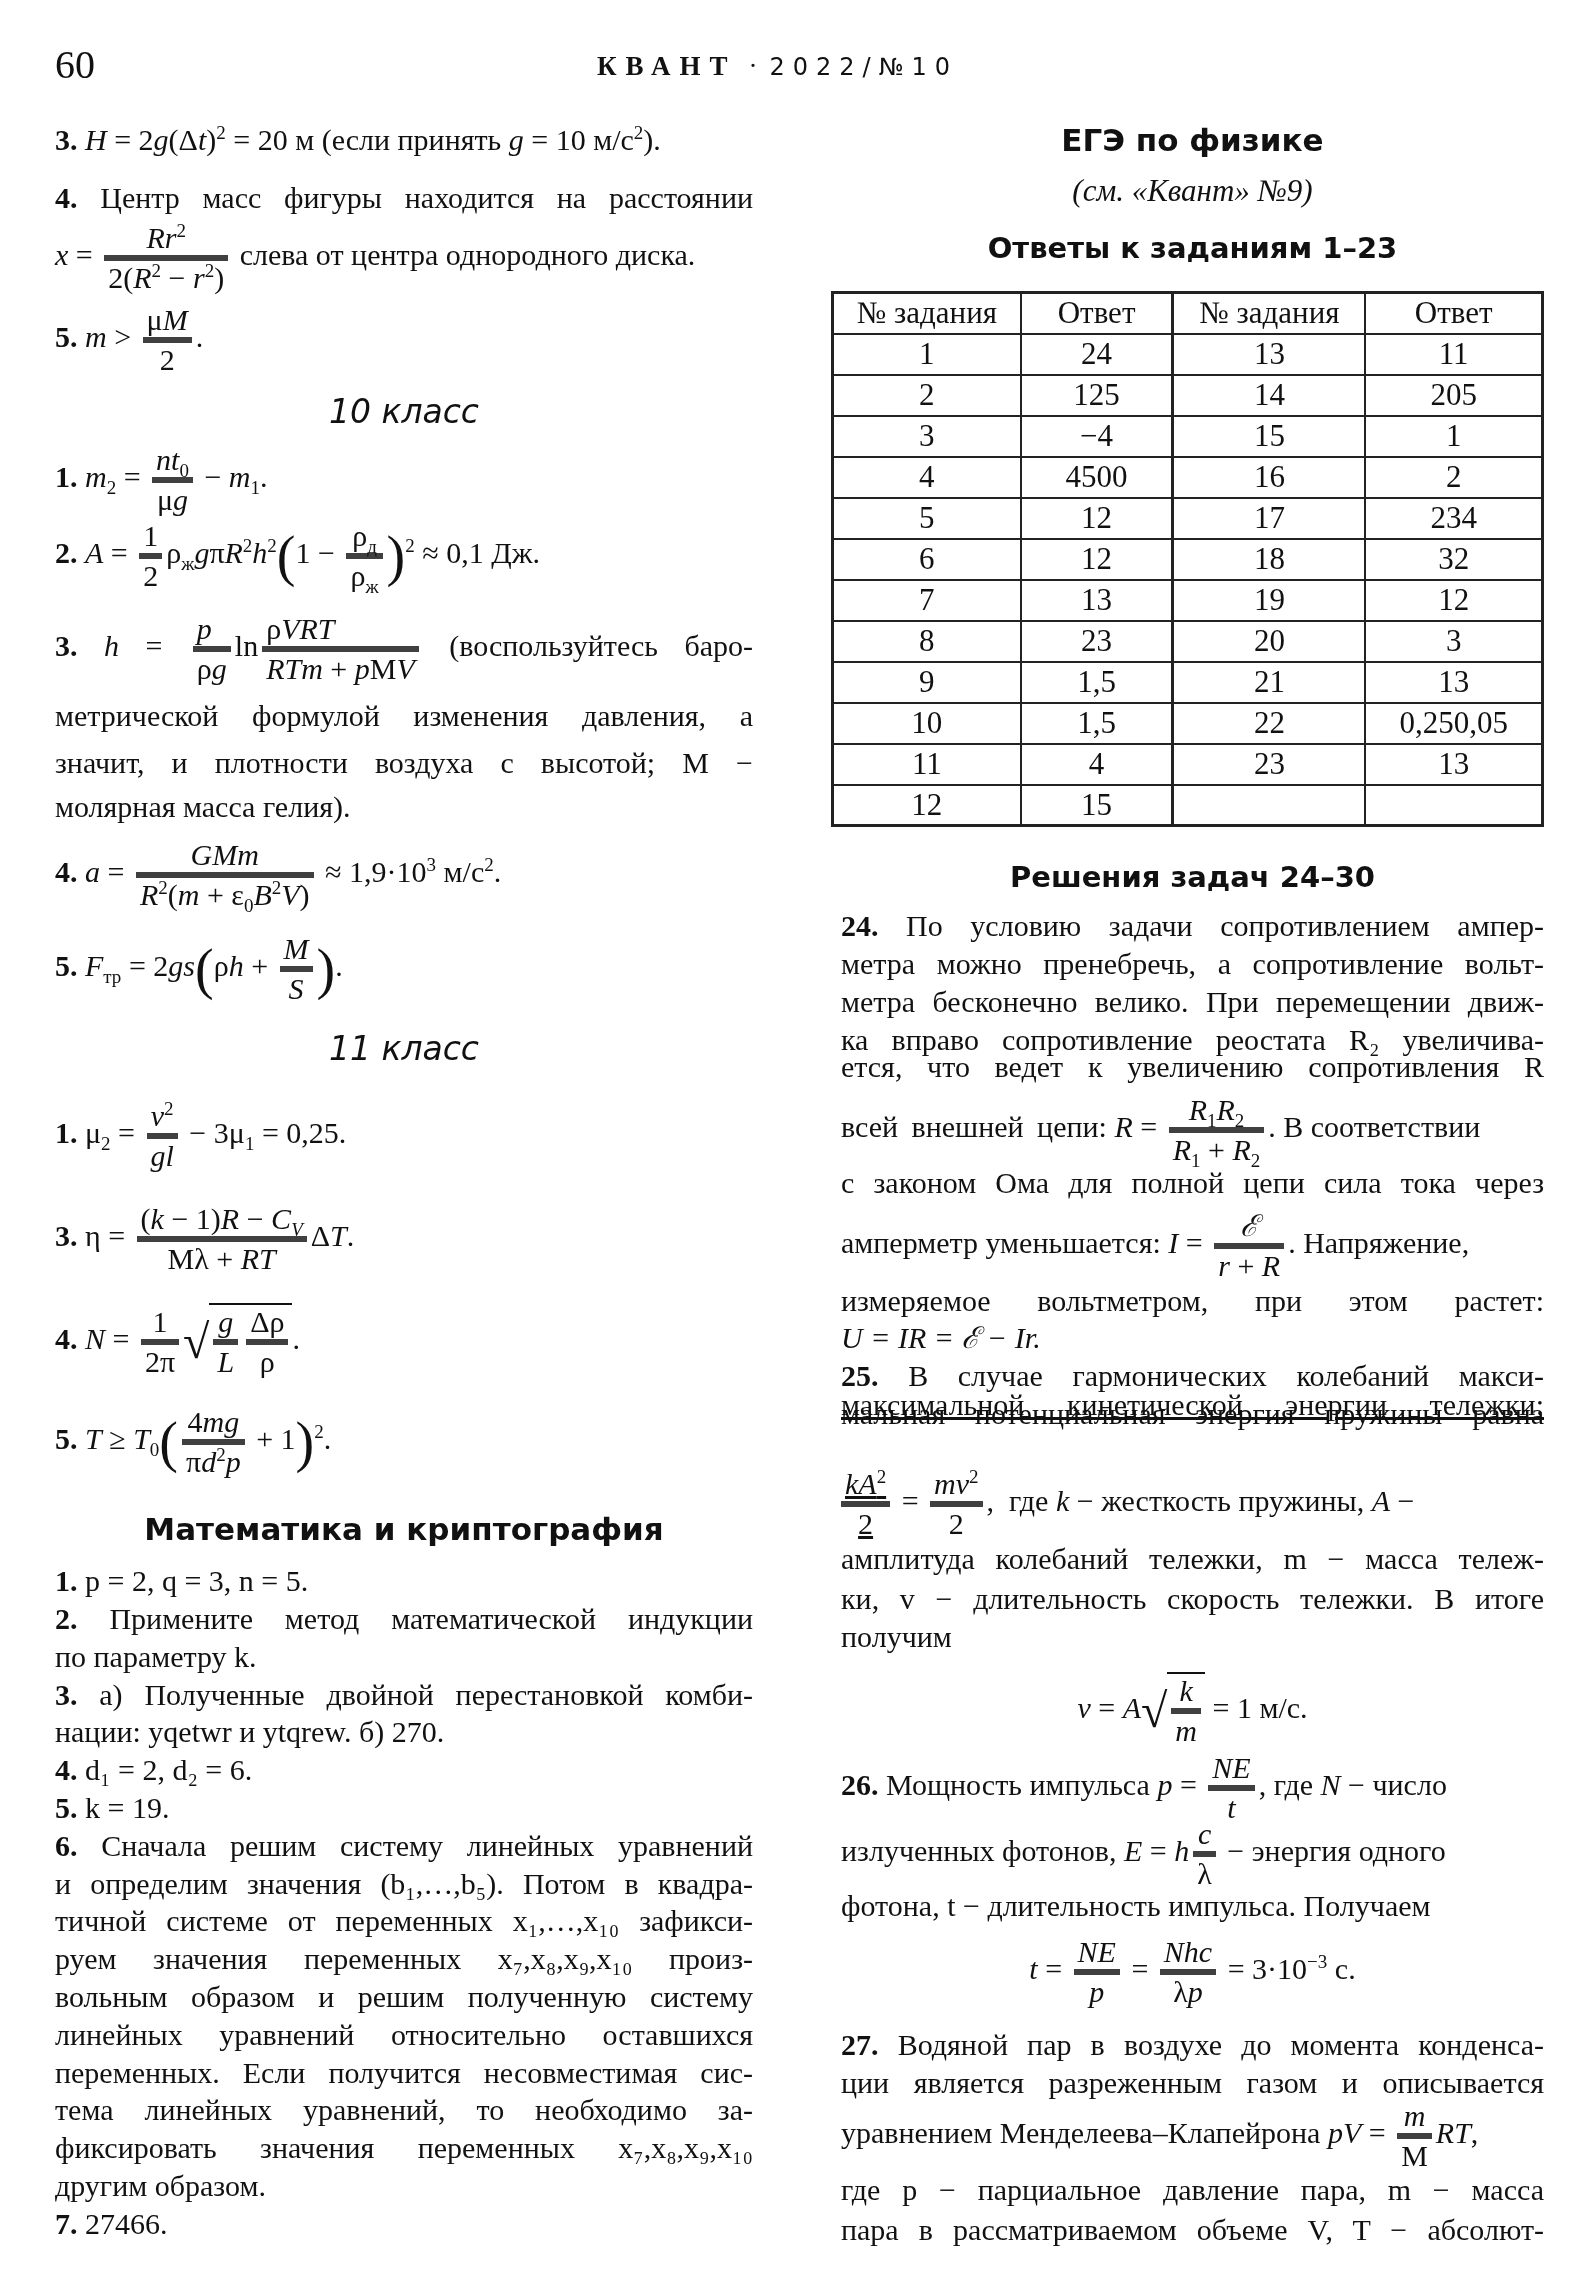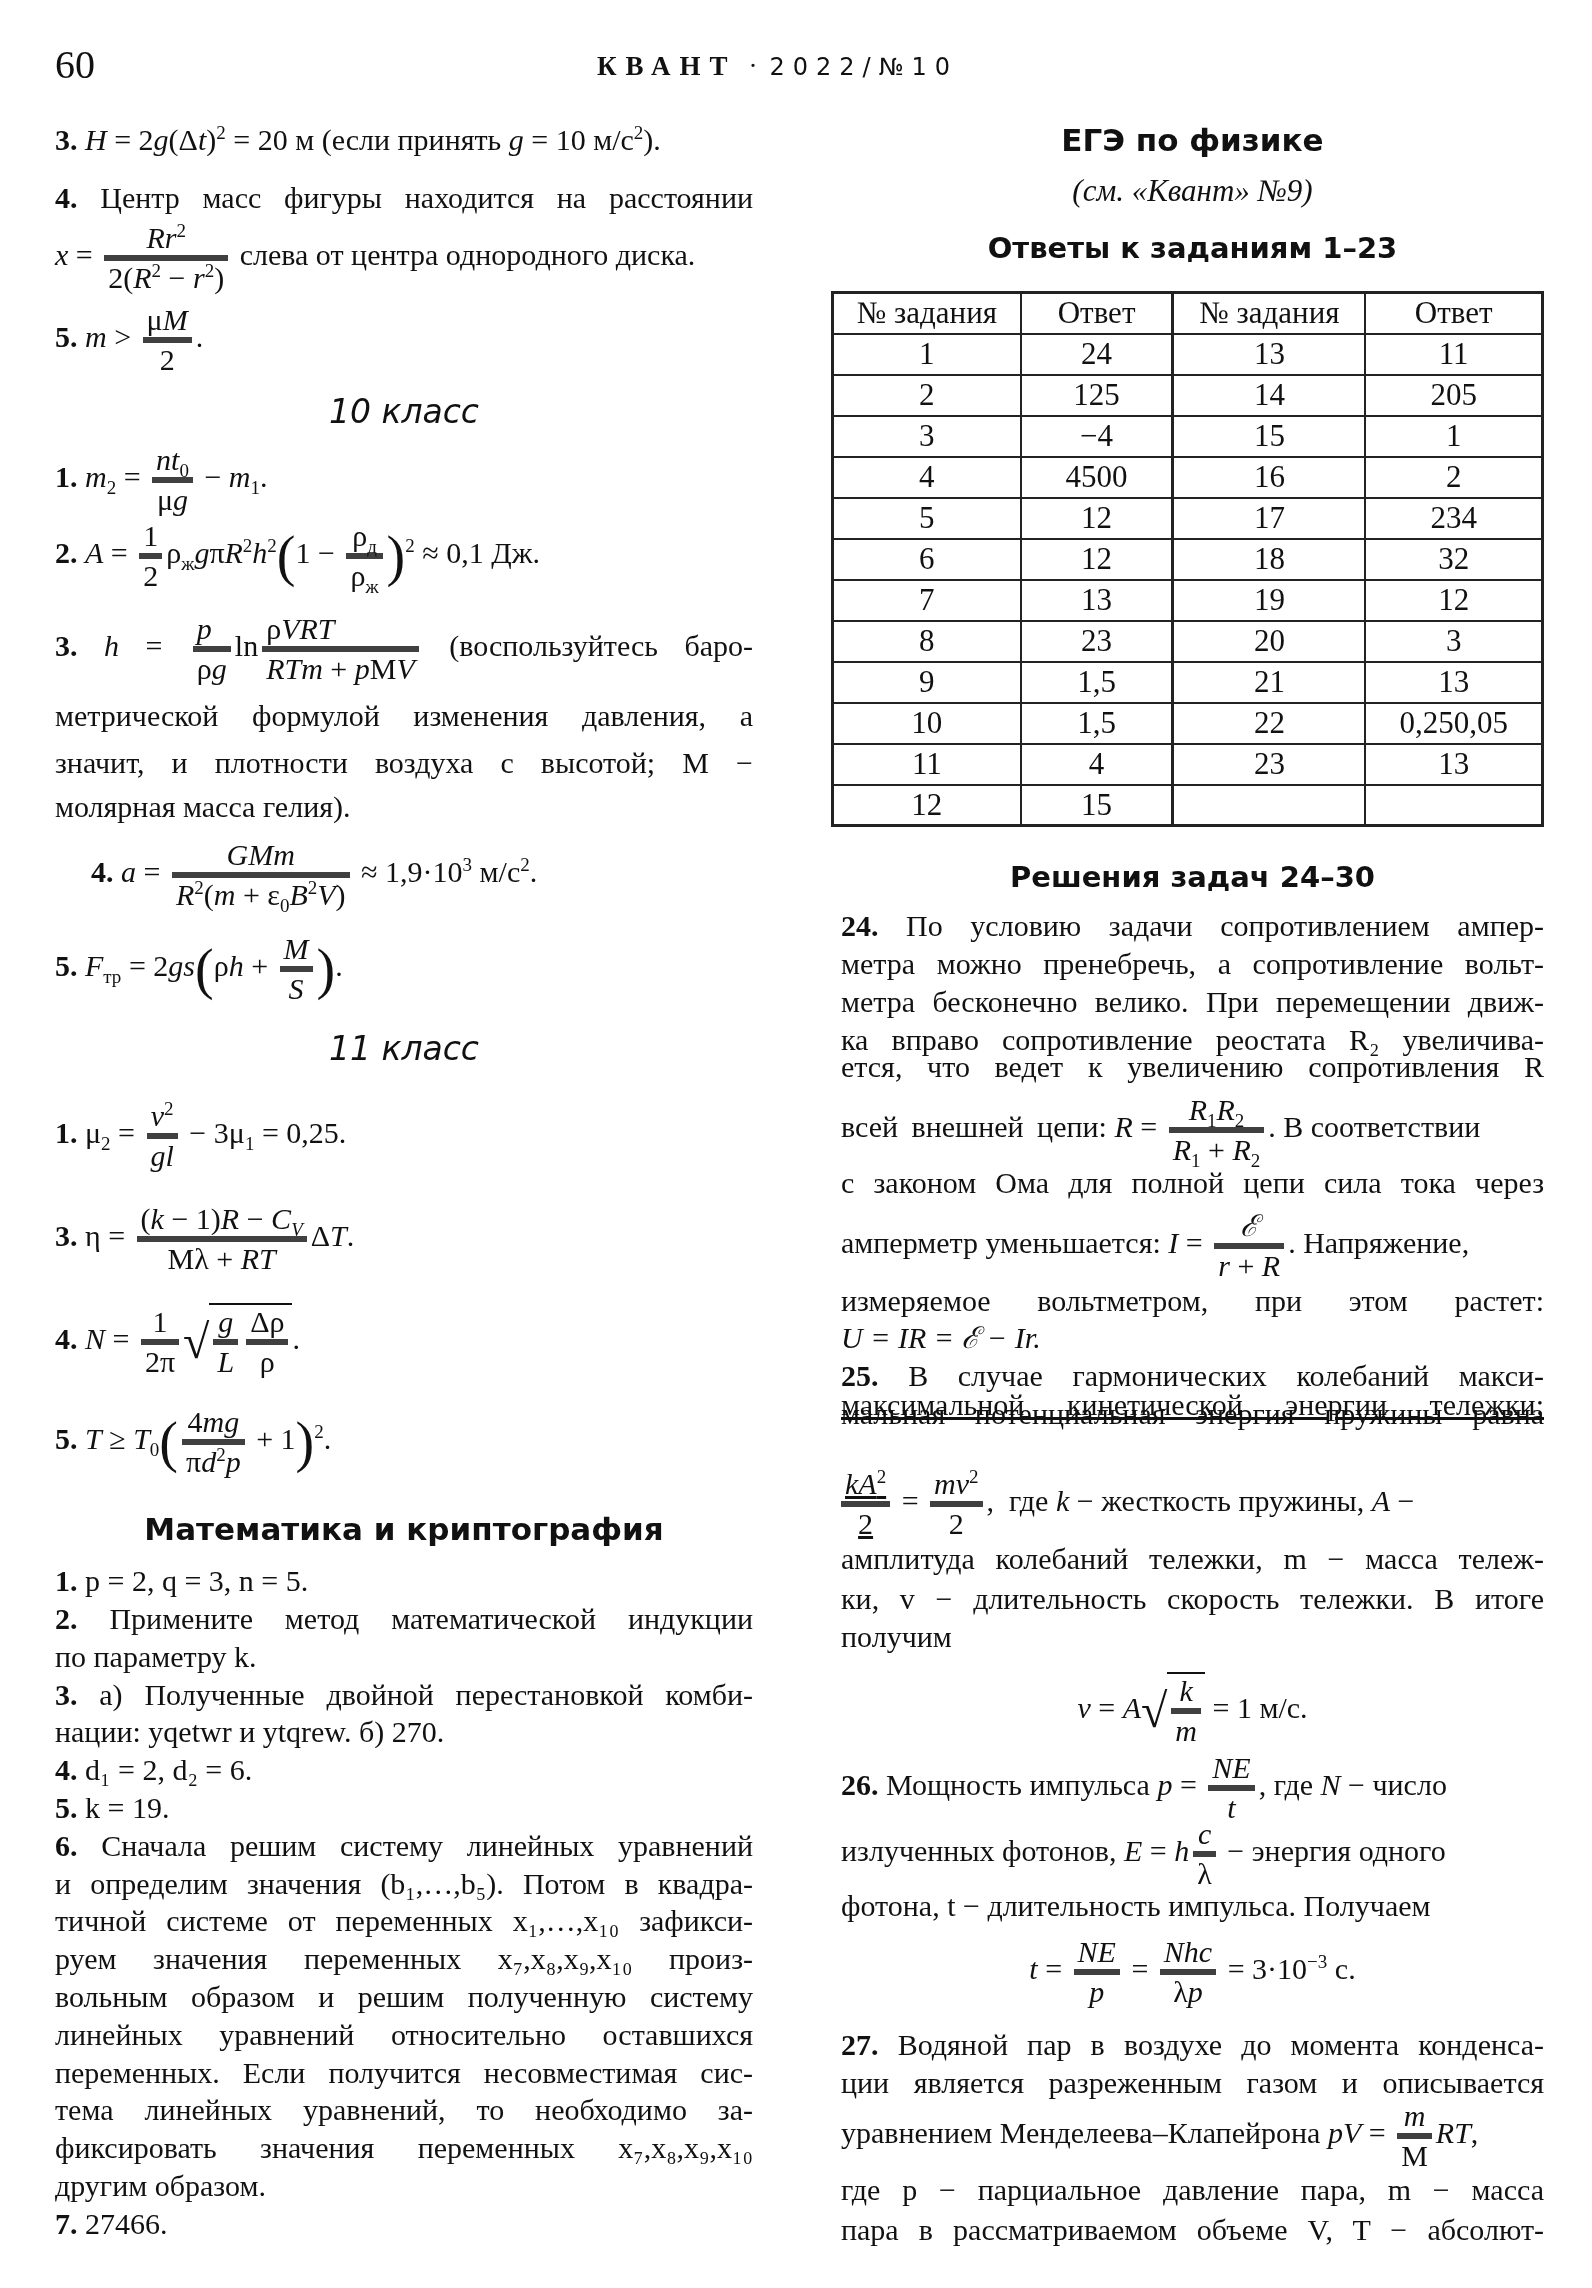--- a/index.html
+++ b/index.html
@@ -76,21 +76,21 @@
     <i>A</i> = <span class="frac"><span class="num">1</span><span class="den">2</span></span>ρ<sub>ж</sub><i>g</i>π<i>R</i><sup>2</sup><i>h</i><sup>2</sup><span style="font-size:56px;vertical-align:middle;">(</span>1 − <span class="frac"><span class="num">ρ<sub>д</sub></span><span class="den">ρ<sub>ж</sub></span></span><span style="font-size:56px;vertical-align:middle;">)</span><sup>2</sup> ≈ 0,1 Дж.
   </div>
   <div class="line just" style="top:612px;">
     <b class="n">3.</b>
     <i>h</i> = <span class="frac"><span class="num"><i>p</i></span><span class="den">ρ<i>g</i></span></span>ln<span class="frac"><span class="num">ρ<i>VRT</i></span><span class="den"><i>RTm</i> + <i>p</i>M<i>V</i></span></span>
     <span>(воспользуйтесь баро-</span>
   </div>
   <div class="line just" style="top:697px;">метрической формулой изменения давления, а</div>
   <div class="line just" style="top:744px;">значит, и плотности воздуха с высотой; M −</div>
   <div class="line" style="top:788px;">молярная масса гелия).</div>
-  <div class="line" style="top:838px;margin-left:36px;">
+  <div class="line" style="top:838px;">
     <b class="n">4.</b>
     <i>a</i> = <span class="frac"><span class="num"><i>GMm</i></span><span class="den"><i>R</i><sup>2</sup>(<i>m</i> + ε<sub>0</sub><i>B</i><sup>2</sup><i>V</i>)</span></span> ≈ 1,9·10<sup>3</sup> м/с<sup>2</sup>.
   </div>
   <div class="line" style="top:932px;">
     <b class="n">5.</b>
     <i>F</i><sub>тр</sub> = 2<i>gs</i><span style="font-size:56px;vertical-align:middle;">(</span>ρ<i>h</i> + <span class="frac"><span class="num"><i>M</i></span><span class="den"><i>S</i></span></span><span style="font-size:56px;vertical-align:middle;">)</span>.
   </div>
 
   <div class="line center section-it" style="top:1030px;">11 класс</div>
   <div class="line" style="top:1099px;">

